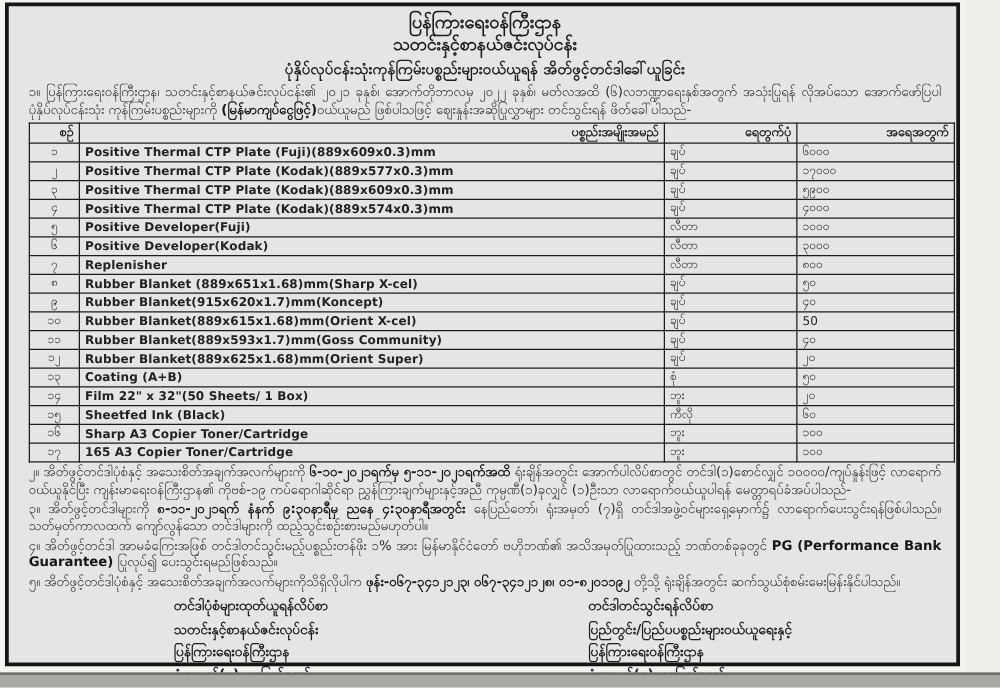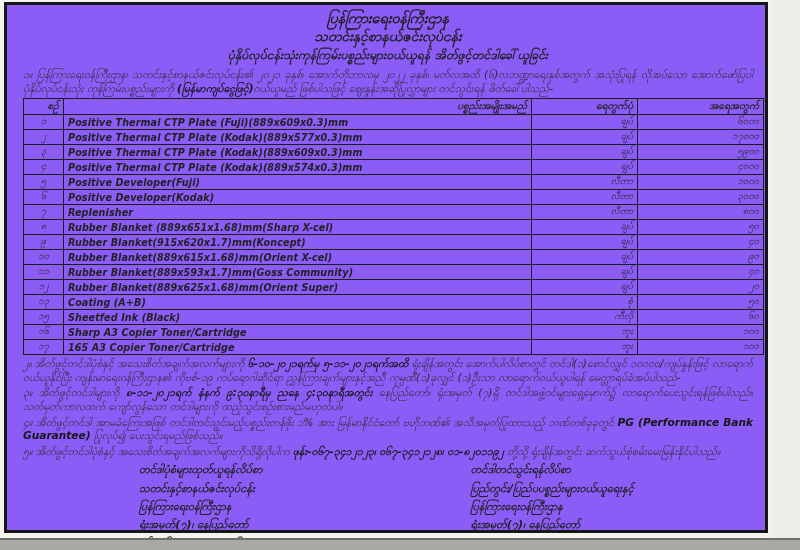--- a/index.html
+++ b/index.html
@@ -5,22 +5,22 @@
   html,body{margin:0;padding:0;}
   body{
     width:800px;height:550px;position:relative;overflow:hidden;
     background:#c9c8c5;
     font-family:"DejaVu Sans",sans-serif;
     -webkit-font-smoothing:antialiased;
   }
   .scan-bg{position:absolute;inset:0;background:#f4f3f0;}
   .sheet{
     position:absolute;left:4px;top:2px;width:764px;height:531px;
-    background:#8b5cf6;border:3px solid #161616;box-sizing:border-box;
-    padding:4px 10px 0 14px;color:#242424;font-style:italic;
+    background:#e5e5e5;border:3px solid #161616;box-sizing:border-box;
+    padding:4px 10px 0 14px;color:#242424;
   }
   .right-margin{position:absolute;top:0;right:0;width:28px;height:540px;background:#efeeeb;}
   .bottom-edge{position:absolute;left:0;bottom:0;width:800px;height:10px;background:#a9a8a5;border-top:2px solid #6e6d6b;}
   .titleblock{text-align:center;font-weight:bold;color:#1d1d1d;}
   .title-1{font-size:14.5px;line-height:18px;}
   .title-2{font-size:14px;line-height:18px;}
   .title-3{font-size:12px;line-height:21px;letter-spacing:.2px;}
   .para{
     font-size:10.6px;line-height:13.6px;text-align:justify;color:#2a2a2a;
     margin:2px 2px 1px 2px;
@@ -31,21 +31,21 @@
     table-layout:fixed;
   }
   table.items th,table.items td{
     border:1px solid #1c1c1c;padding:0 4px;overflow:hidden;white-space:nowrap;
     height:12.4px;font-size:9.6px;color:#222;
   }
   table.items th{font-weight:bold;font-size:10.2px;height:15px;text-align:right;}
   table.items th.h-name{text-align:right;}
   td.c-no{text-align:center;}
   td.c-name{font-weight:bold;letter-spacing:.1px;}
-  td.c-unit,td.c-qty{text-align:right;}
+  td.c-unit,td.c-qty{text-align:left;}
   .footer{
     display:flex;margin-top:3px;font-weight:bold;color:#1f1f1f;
   }
   .footer .col{font-size:11px;line-height:18.2px;}
   .footer .col.left{margin-left:118px;width:330px;}
   .footer .col.right{margin-left:8px;width:290px;}
 </style>
 </head>
 <body>
 
@@ -130,39 +130,45 @@
         <tr>
           <td class="c-no">၉</td>
           <td class="c-name">Rubber Blanket(915x620x1.7)mm(Koncept)</td>
           <td class="c-unit">ချပ်</td>
           <td class="c-qty">၄၀</td>
         </tr>
         <tr>
           <td class="c-no">၁၀</td>
           <td class="c-name">Rubber Blanket(889x615x1.68)mm(Orient X-cel)</td>
           <td class="c-unit">ချပ်</td>
-          <td class="c-qty">၉၀</td>
+          <td class="c-qty">50</td>
         </tr>
         <tr>
           <td class="c-no">၁၁</td>
           <td class="c-name">Rubber Blanket(889x593x1.7)mm(Goss Community)</td>
           <td class="c-unit">ချပ်</td>
           <td class="c-qty">၄၀</td>
         </tr>
         <tr>
           <td class="c-no">၁၂</td>
           <td class="c-name">Rubber Blanket(889x625x1.68)mm(Orient Super)</td>
           <td class="c-unit">ချပ်</td>
           <td class="c-qty">၂၀</td>
         </tr>
         <tr>
           <td class="c-no">၁၃</td>
           <td class="c-name">Coating (A+B)</td>
           <td class="c-unit">စုံ</td>
           <td class="c-qty">၅၀</td>
+        </tr>
+        <tr>
+          <td class="c-no">၁၄</td>
+          <td class="c-name">Film 22" x 32"(50 Sheets/ 1 Box)</td>
+          <td class="c-unit">ဘူး</td>
+          <td class="c-qty">၂၀</td>
         </tr>
         <tr>
           <td class="c-no">၁၅</td>
           <td class="c-name">Sheetfed Ink (Black)</td>
           <td class="c-unit">ကီလို</td>
           <td class="c-qty">၆၀</td>
         </tr>
         <tr>
           <td class="c-no">၁၆</td>
           <td class="c-name">Sharp A3 Copier Toner/Cartridge</td>

